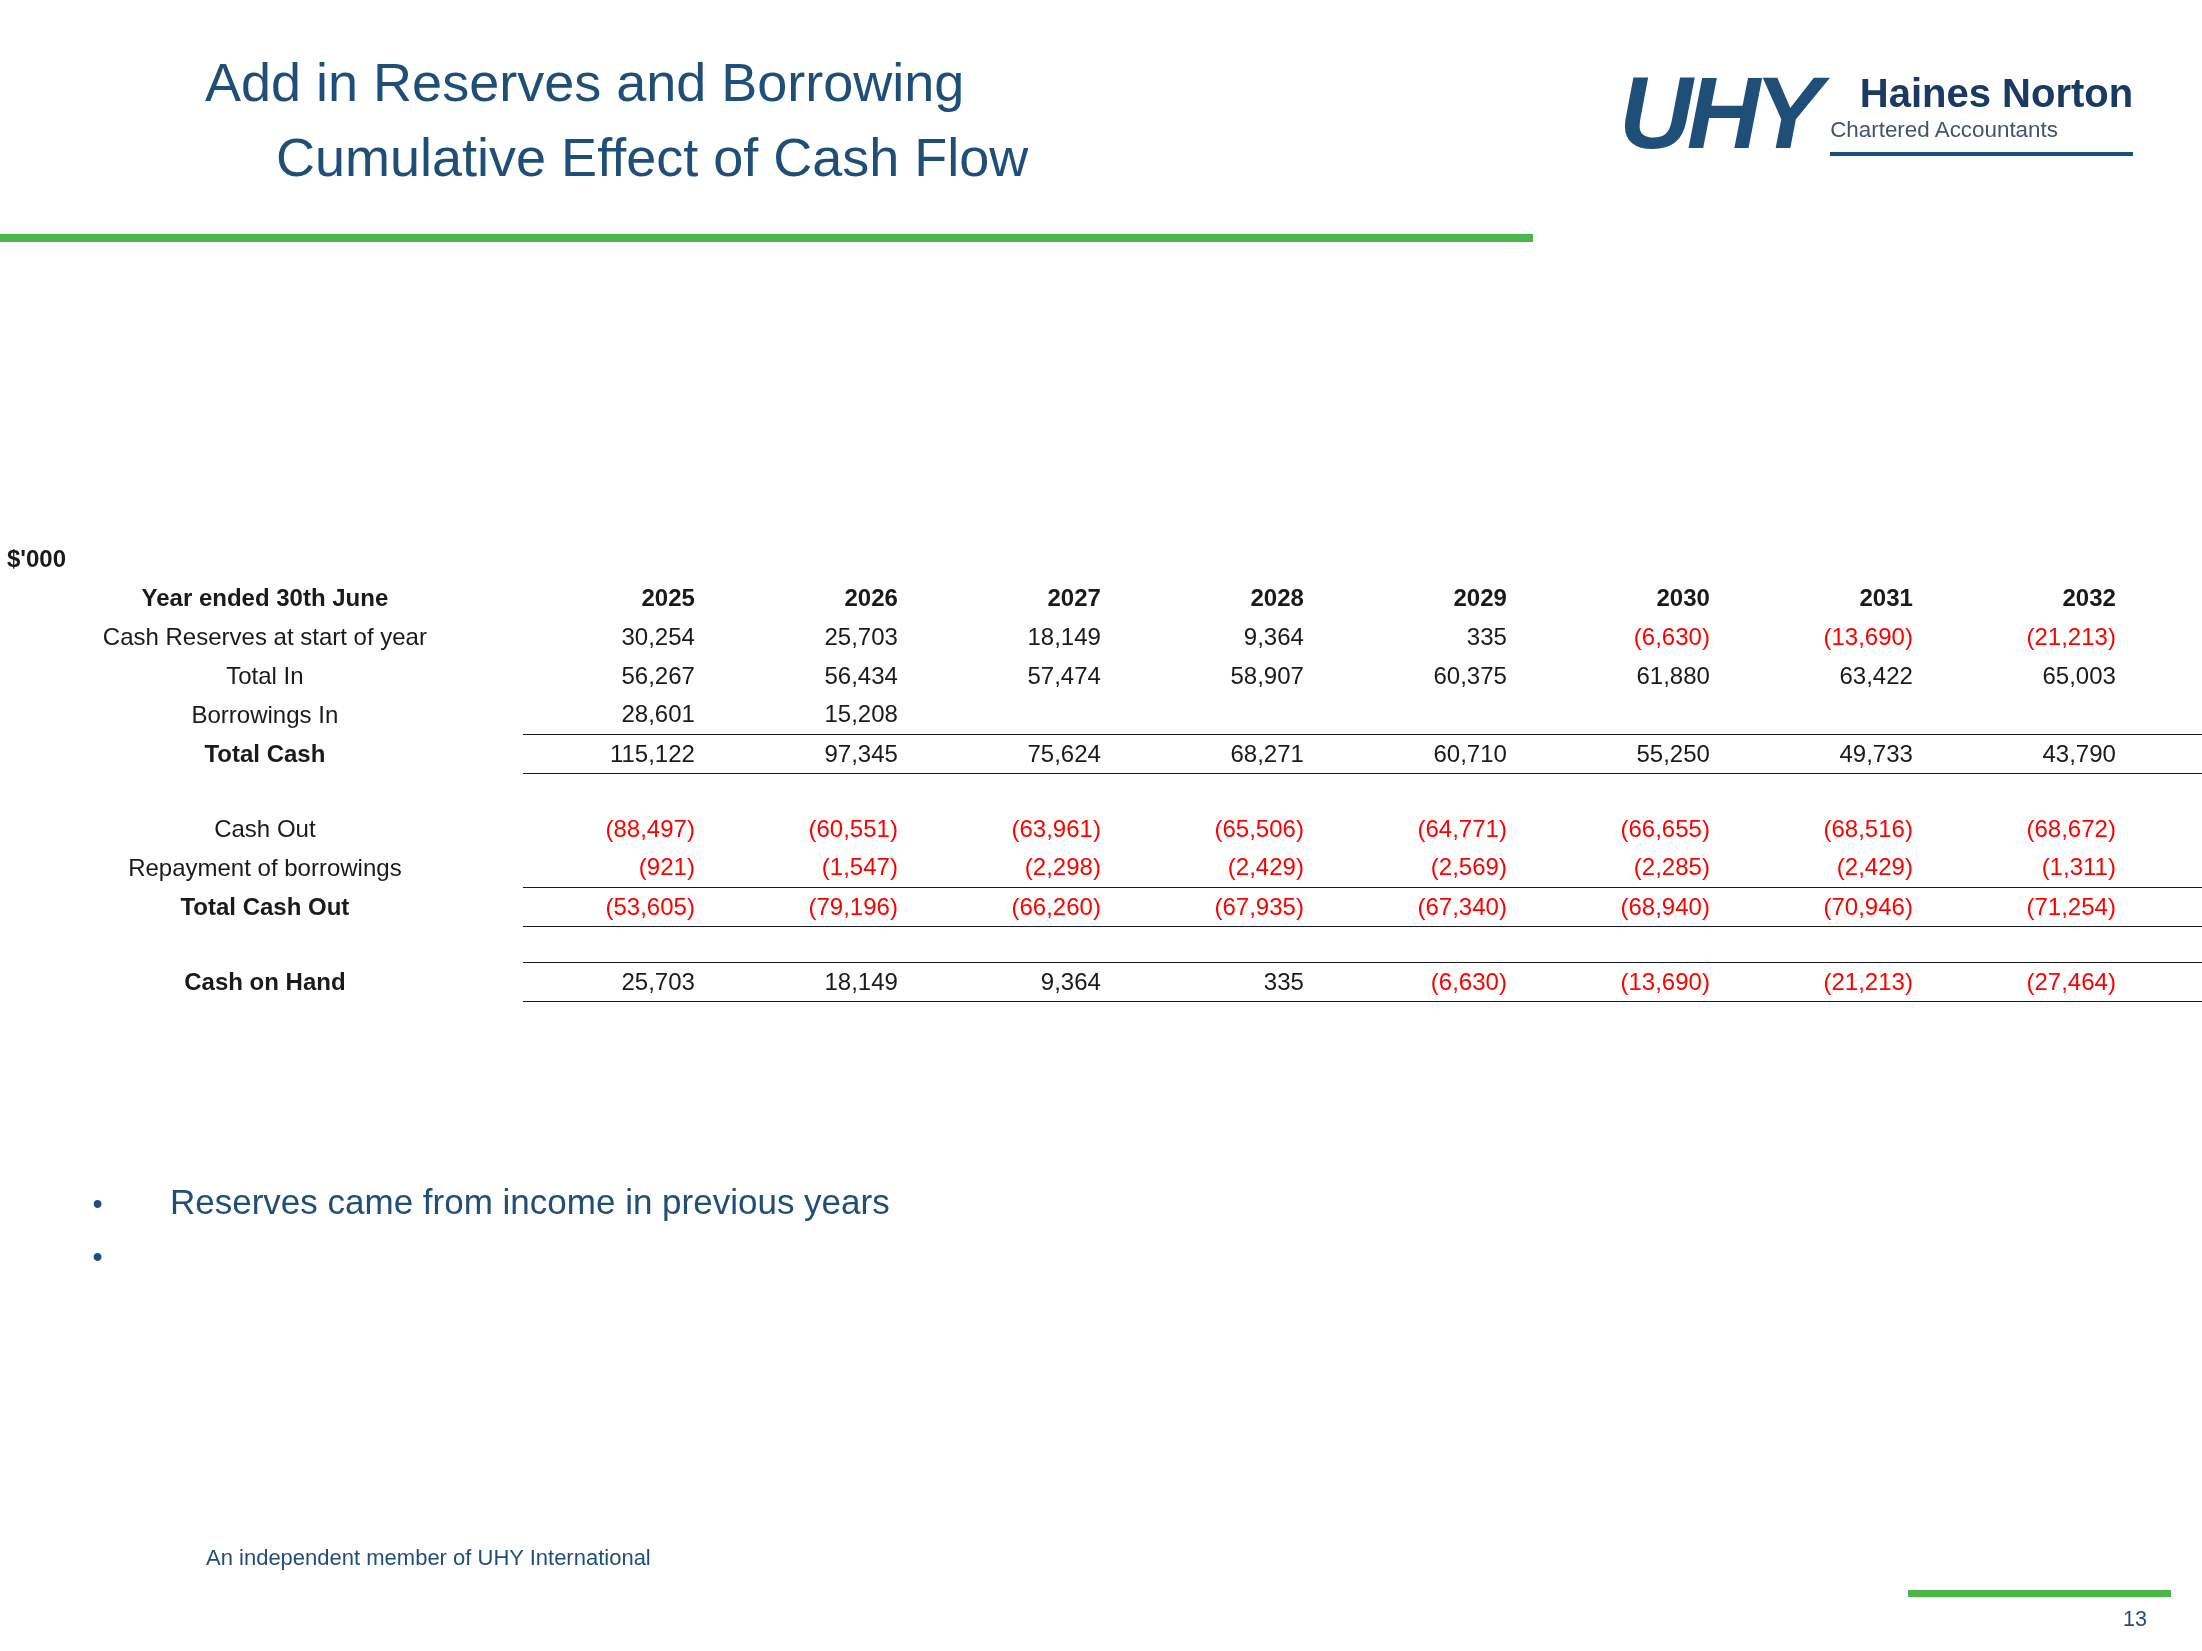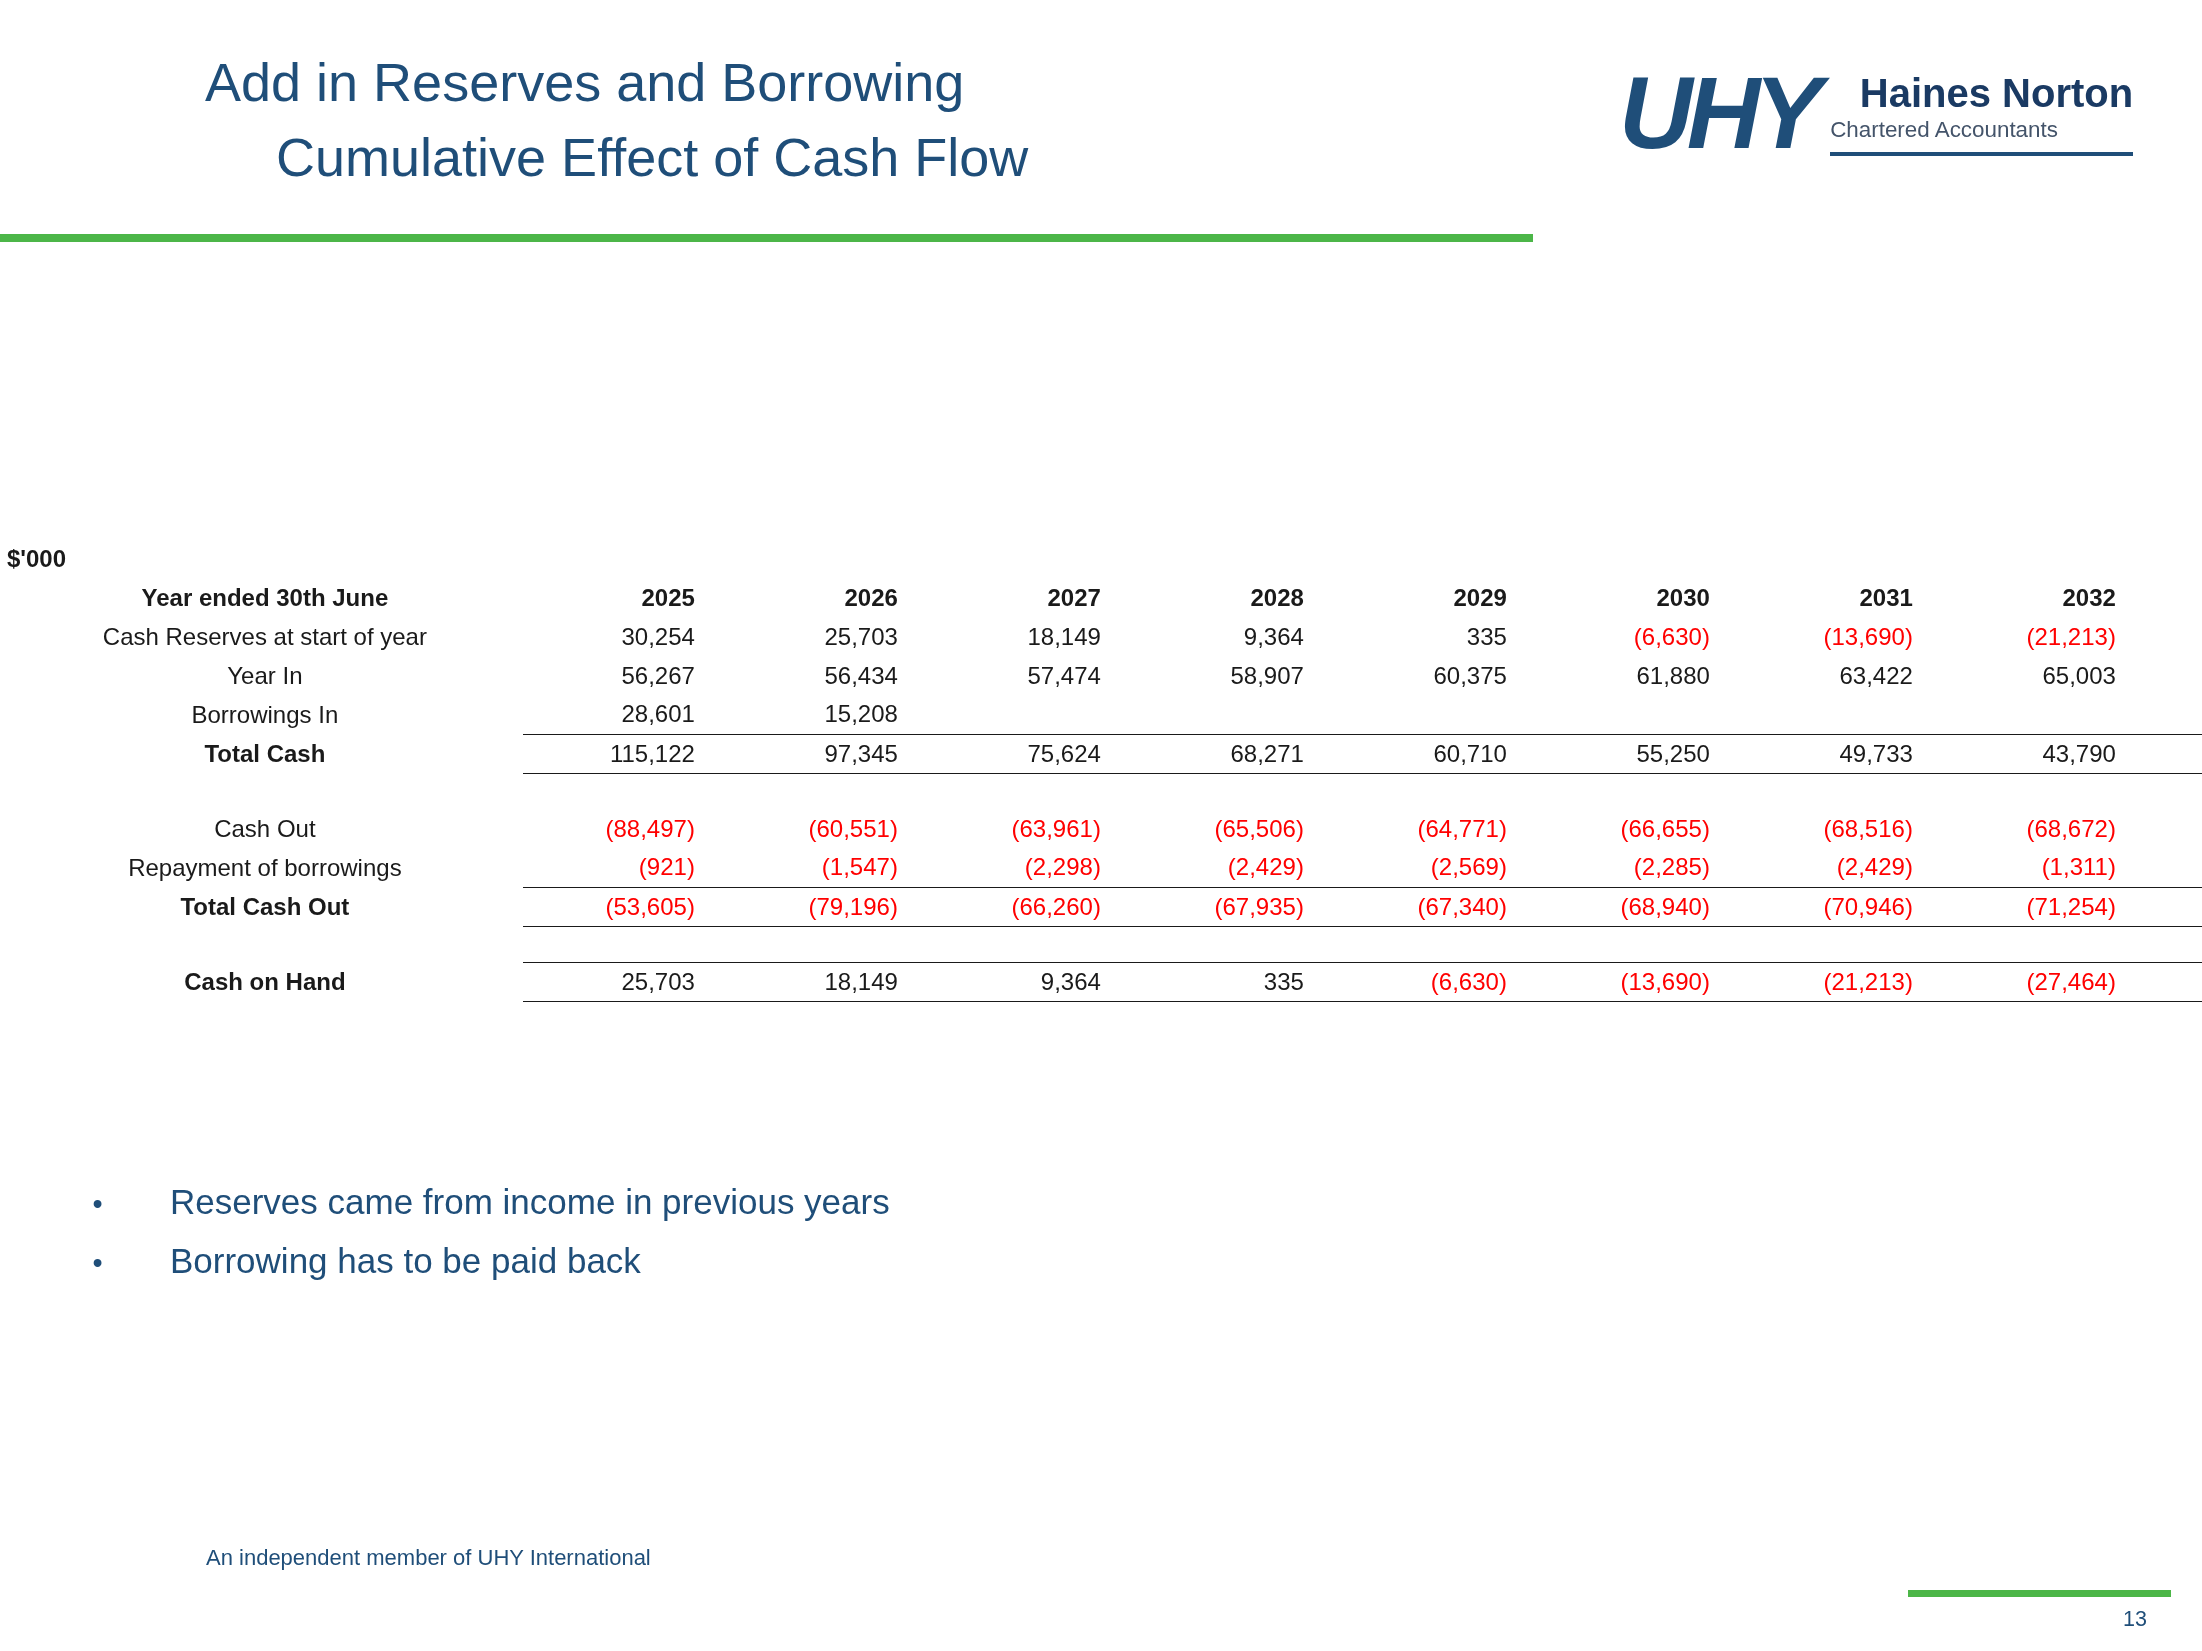--- a/index.html
+++ b/index.html
@@ -94,21 +94,21 @@
             <td class="num">25,703</td>
             <td class="num">18,149</td>
             <td class="num">9,364</td>
             <td class="num">335</td>
             <td class="num neg">(6,630)</td>
             <td class="num neg">(13,690)</td>
             <td class="num neg">(21,213)</td>
             <td class="num neg">(27,464)</td>
           </tr>
           <tr>
-            <td class="lbl">Year In</td>
+            <td class="lbl">Total In</td>
             <td class="num">56,267</td>
             <td class="num">56,434</td>
             <td class="num">57,474</td>
             <td class="num">58,907</td>
             <td class="num">60,375</td>
             <td class="num">61,880</td>
             <td class="num">63,422</td>
             <td class="num">65,003</td>
             <td class="num">66,624</td>
           </tr>
@@ -213,21 +213,20 @@
   </div>
 
   <div class="notes">
     <div id="bullets">
         <div class="bullet">
           <span class="dot">•</span>
           <span>Reserves came from income in previous years</span>
         </div>
         <div class="bullet">
           <span class="dot">•</span>
-          <span>Borrowing has to be paid back</span>
         </div>
       </div>
   </div>
 
   <div class="footer">An independent member of UHY International</div>
   <div class="bottom-green"></div>
   <div class="page-num">13</div>
 
 </div>
 

